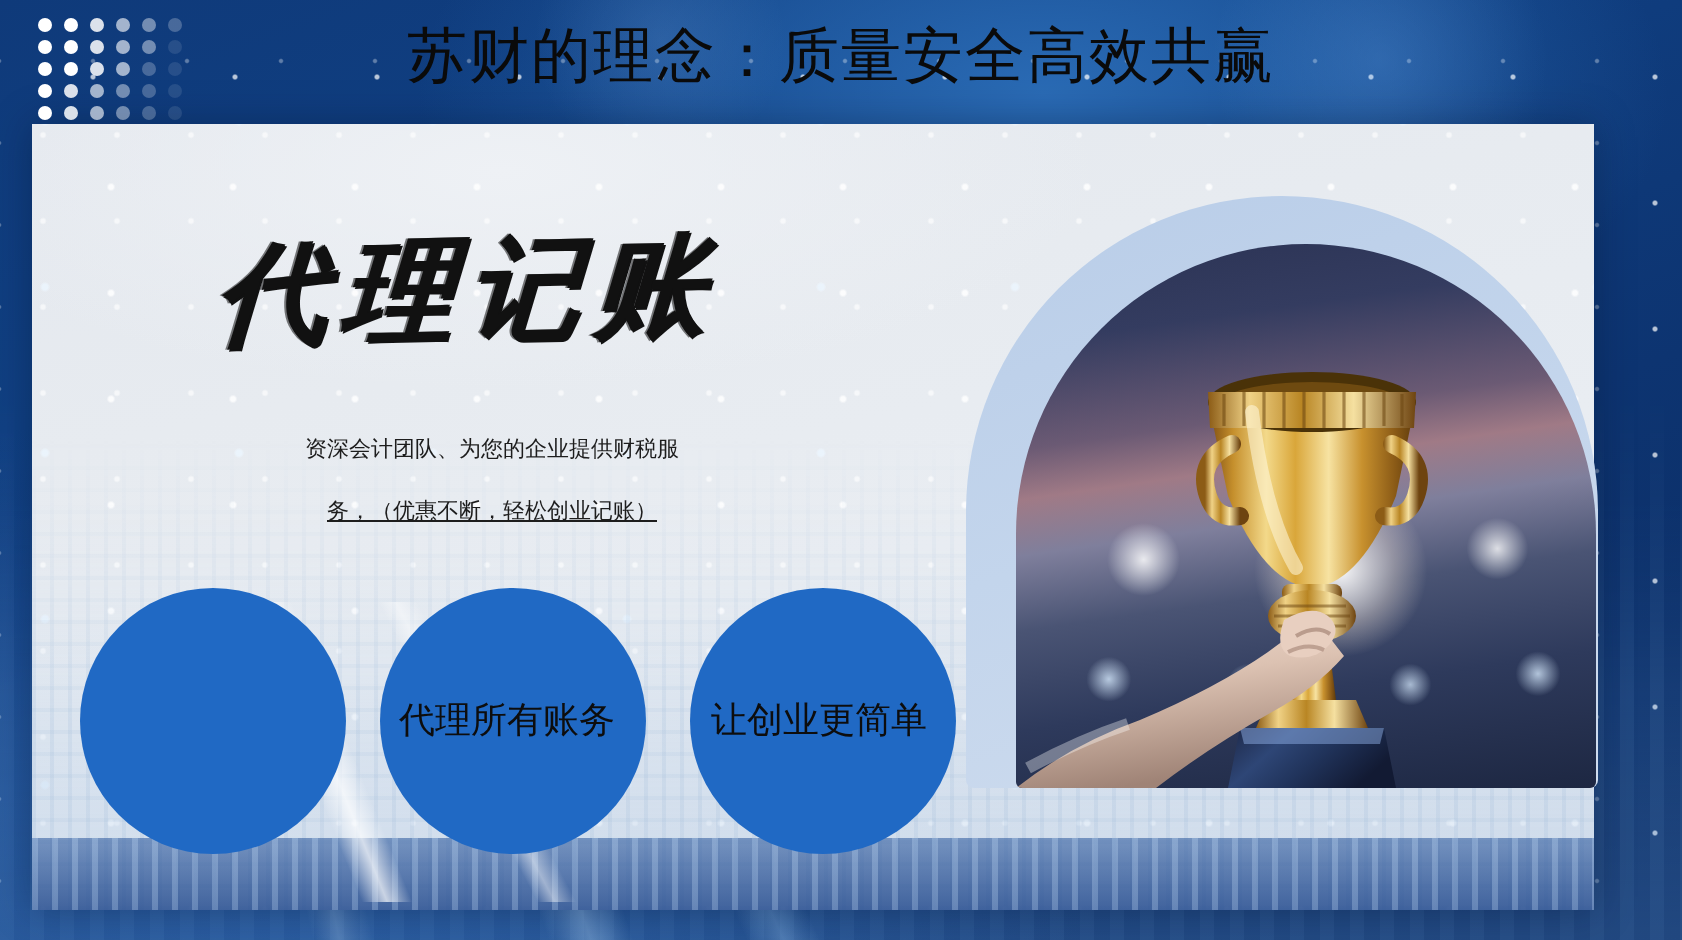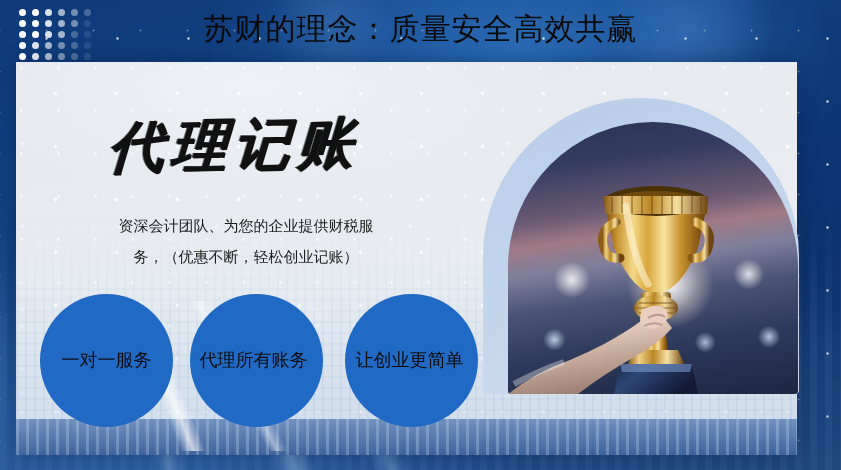--- a/index.html
+++ b/index.html
@@ -161,21 +161,21 @@
     white-space: nowrap;
     transform: skewX(-4deg) rotate(-1.2deg);
     text-shadow: 1px 1px 0 #111, -1px 0 0 rgba(17,17,17,.55);
   }
 
   
   .subtitle {
     position: absolute; left: 60px; top: 210px;
     width: 372px;
     text-align: center;
-    font-size: 15px;
+    font-size: 11px;
     line-height: 31px;
     color: #1d1d1d;
     z-index: 12;
   }
 
   
   .circle {
     position: absolute;
     width: 133px; height: 133px;
     border-radius: 50%;
@@ -375,24 +375,23 @@
       <path d="M140 196 q10 -6 17 -1" stroke="rgba(140,105,90,.5)" stroke-width="2" fill="none"></path>
       <path d="M136 204 q10 -5 18 -1" stroke="rgba(140,105,90,.45)" stroke-width="2" fill="none"></path>
       <path d="M6 262 q26 -14 50 -22" stroke="rgba(255,255,255,.35)" stroke-width="6" fill="none"></path>
     </svg>
   </div>
 
   <div class="brush-title">代理记账</div>
 
   <div class="subtitle">
     <span style="display: block;">资深会计团队、为您的企业提供财税服</span>
-    <span style="display: block;">务，（优惠不断，轻松创业记账）</span>
+    <span style="display: block; text-decoration: underline;">务，（优惠不断，轻松创业记账）</span>
   </div>
 
   <div class="circle c-1" style="background: rgb(32, 105, 196);"></div>
   <div class="circle c-2" style="background: rgb(32, 105, 196);"></div>
   <div class="circle c-3" style="background: rgb(32, 105, 196);"></div>
 
-  <div class="circle-label l-1">一对一服务</div>
   <div class="circle-label l-3">让创业更简单</div>
   <div class="circle-label l-2">代理所有账务</div>
 
 </div>
 
 </body></html>

